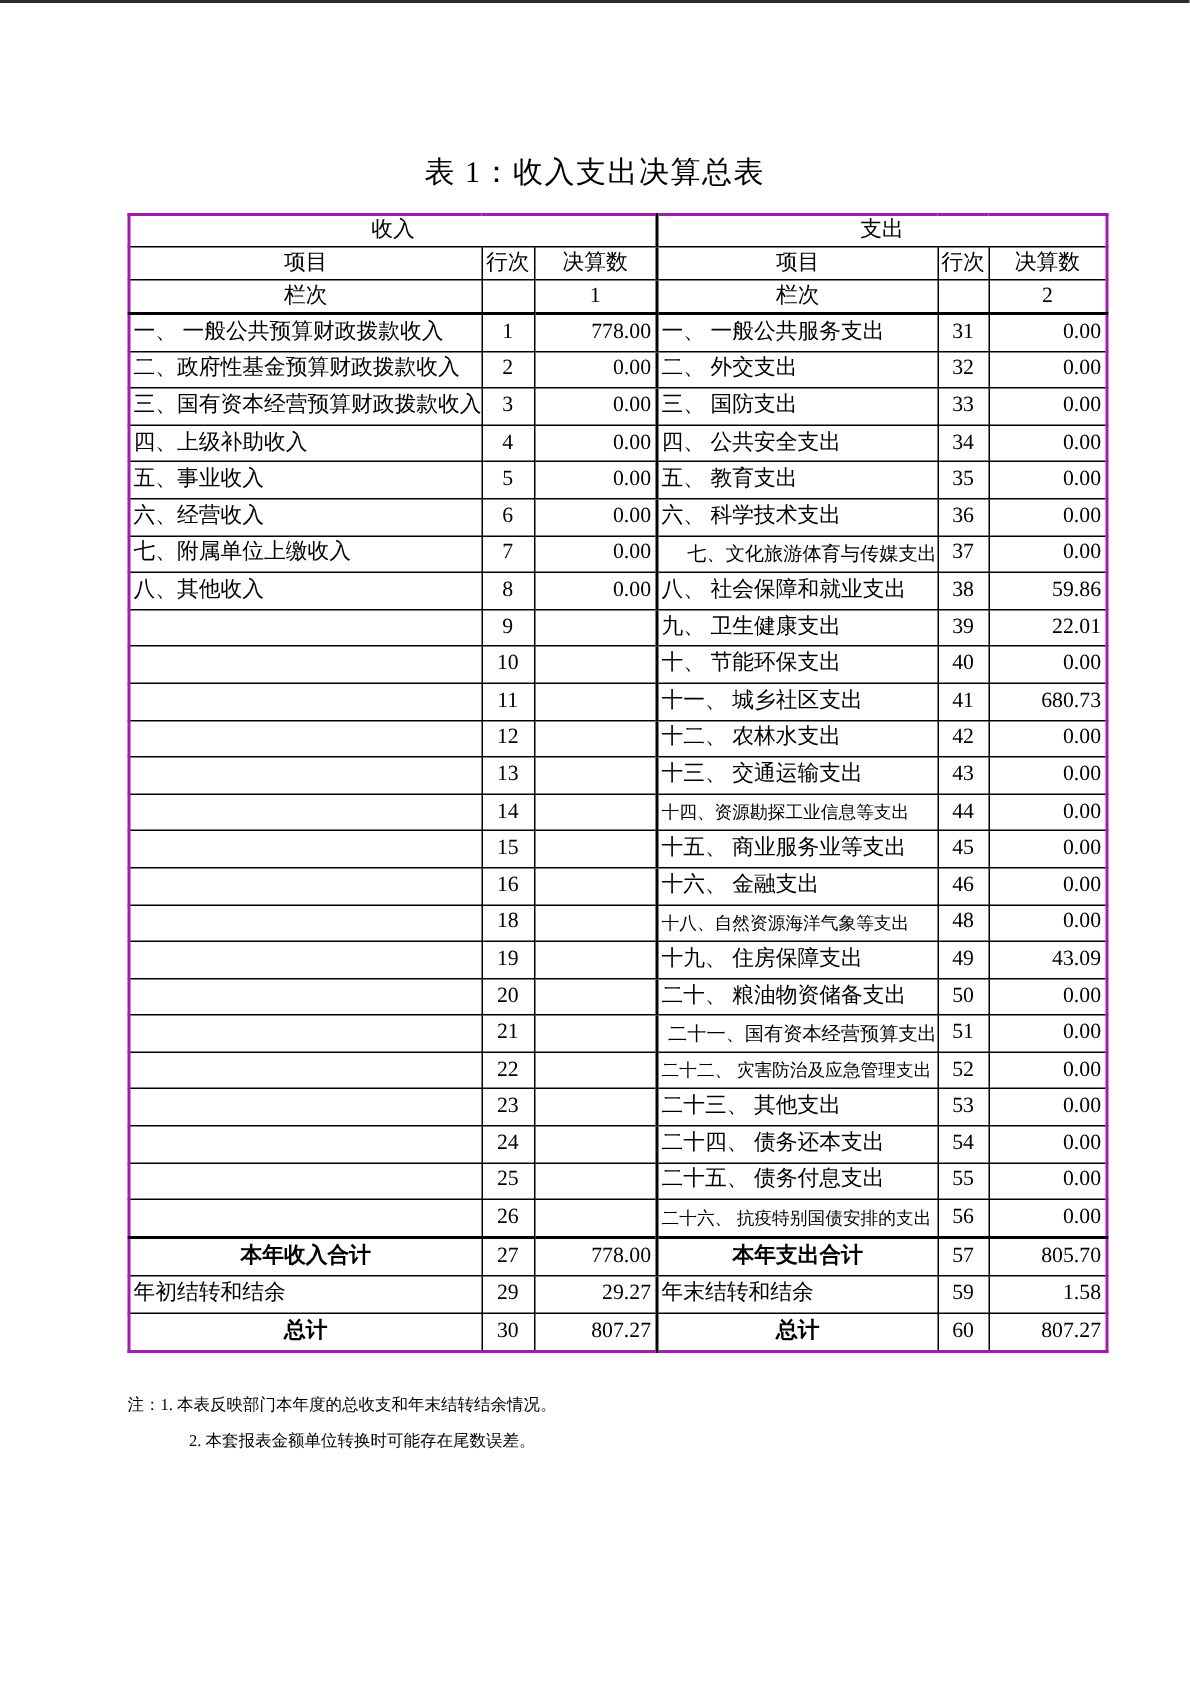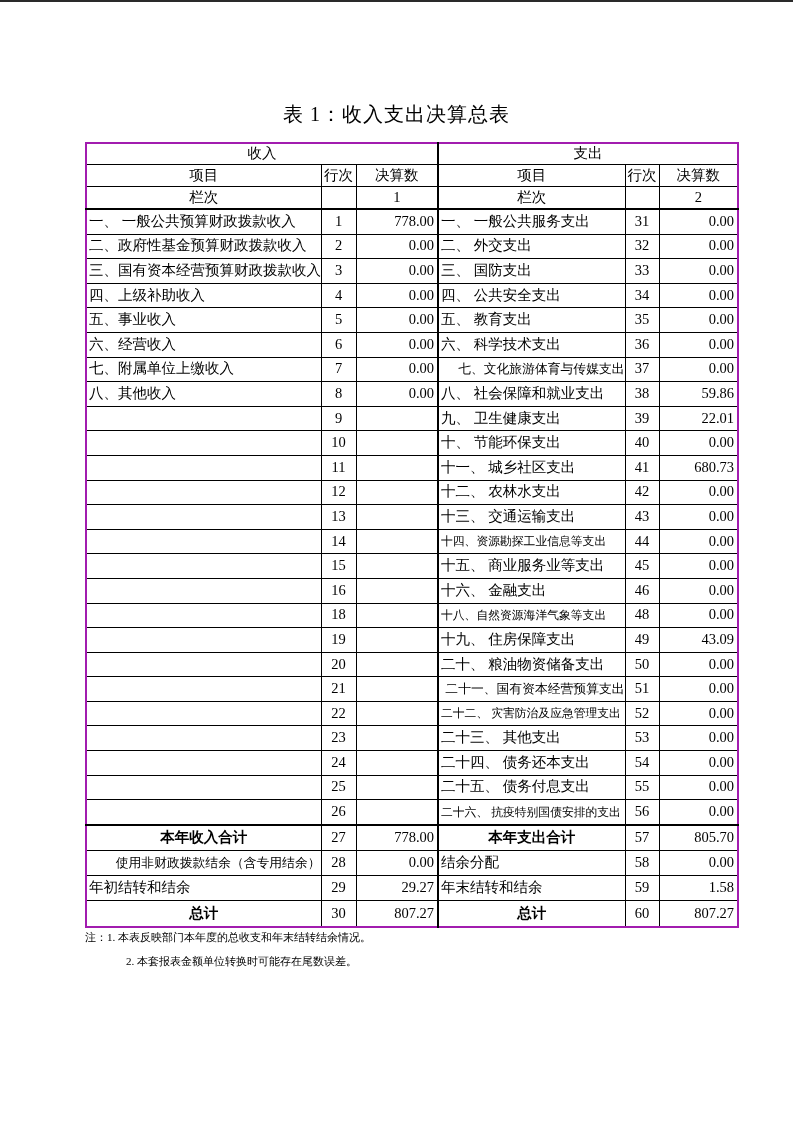--- a/index.html
+++ b/index.html
@@ -283,28 +283,20 @@
       </tr>
       <tr class="footer sep">
         <td class="lbl tl">本年收入合计</td>
         <td class="num">27</td>
         <td class="val">778.00</td>
         <td class="lbl mid tl">本年支出合计</td>
         <td class="num">57</td>
         <td class="val">805.70</td>
       </tr>
       <tr class="footer">
-        <td class="lbl s13">使用非财政拨款结余（含专用结余）</td>
-        <td class="num">28</td>
-        <td class="val">0.00</td>
-        <td class="lbl mid">结余分配</td>
-        <td class="num">58</td>
-        <td class="val">0.00</td>
-      </tr>
-      <tr class="footer">
         <td class="lbl">年初结转和结余</td>
         <td class="num">29</td>
         <td class="val">29.27</td>
         <td class="lbl mid">年末结转和结余</td>
         <td class="num">59</td>
         <td class="val">1.58</td>
       </tr>
       <tr class="footer">
         <td class="lbl tl">总计</td>
         <td class="num">30</td>

